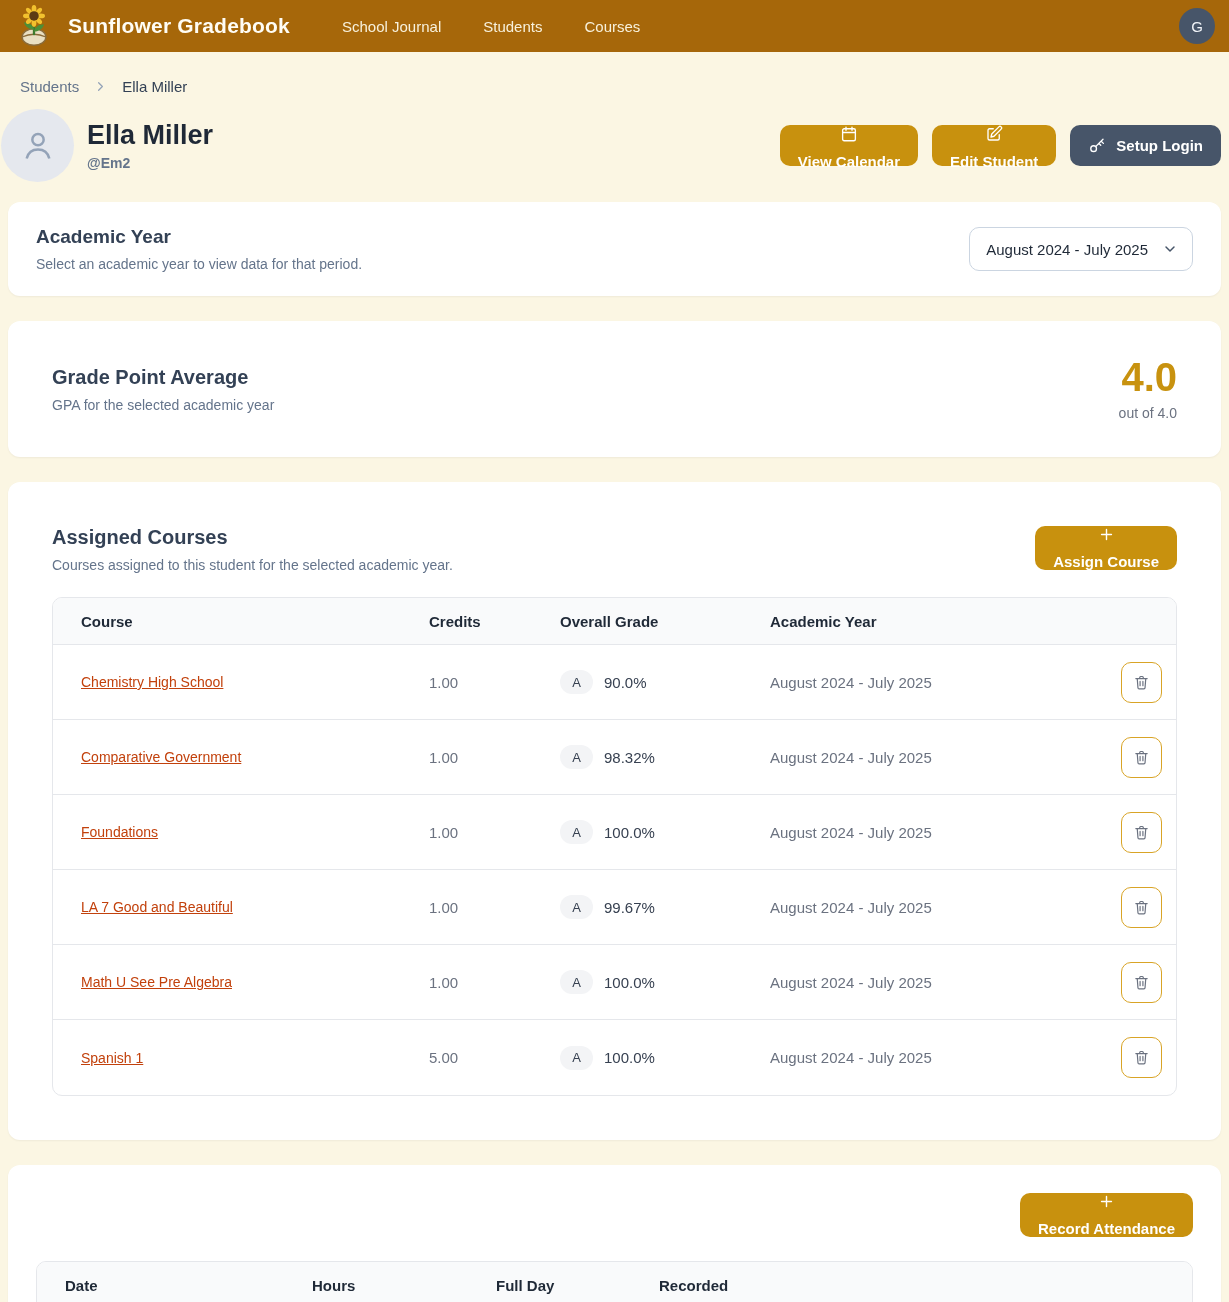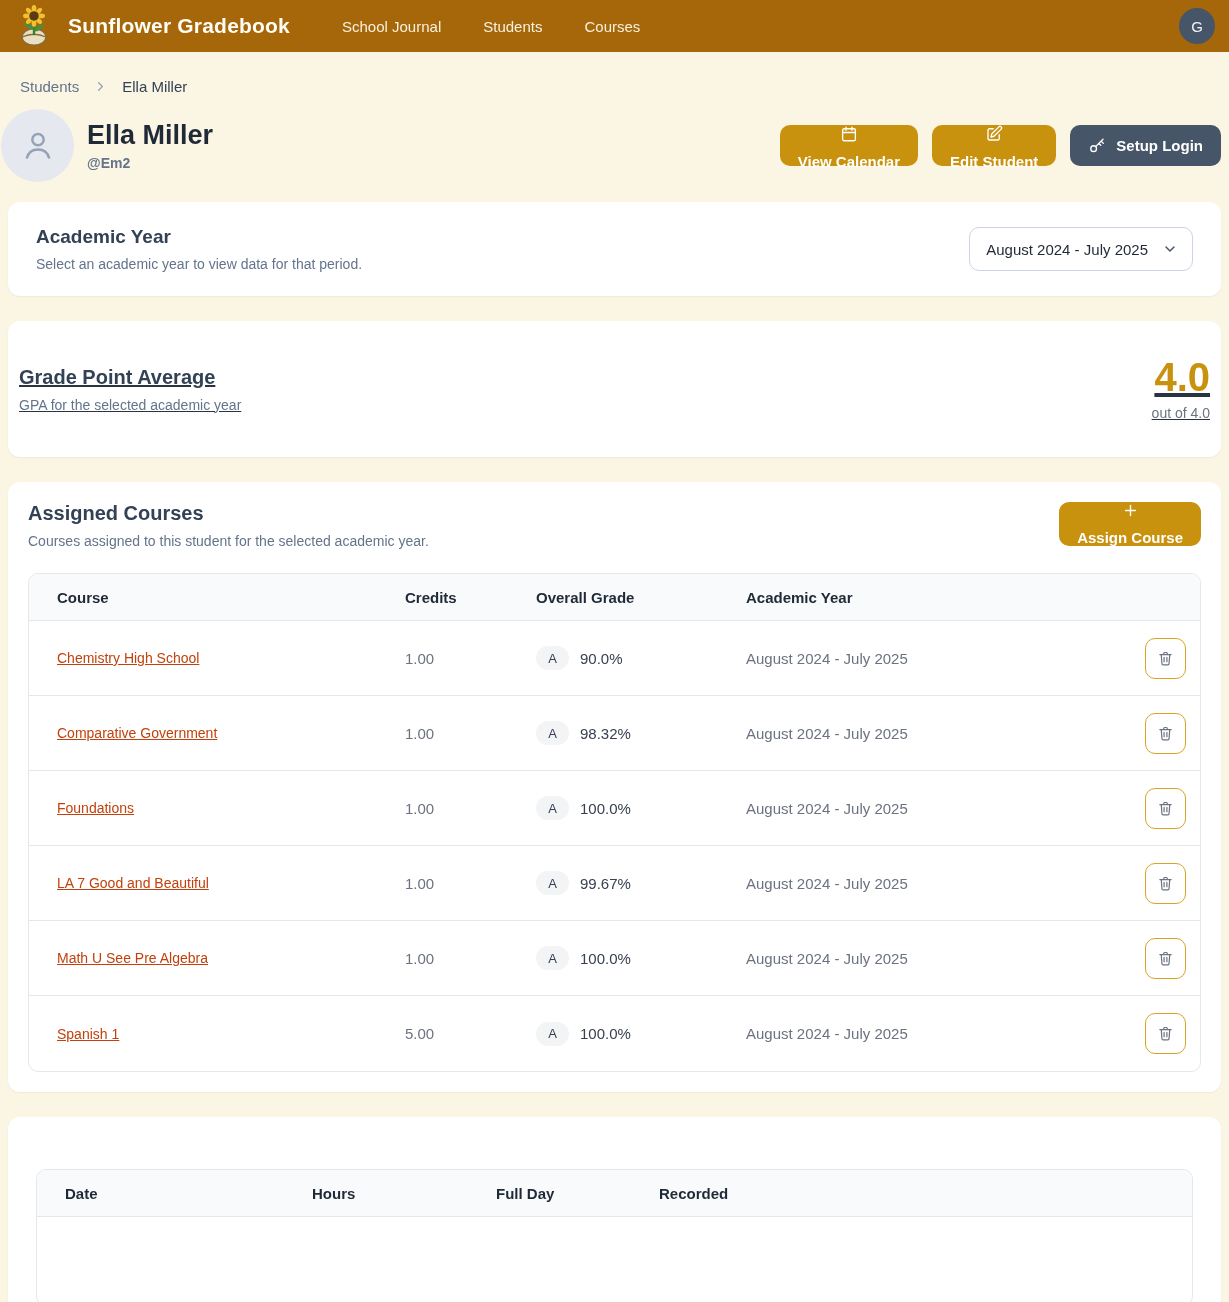--- a/index.html
+++ b/index.html
@@ -57,21 +57,21 @@
   .card-title.lg { font-size:20px; }
   .card-sub { font-size:14px; color:#64748B; margin-top:8px; }
   
   .select-box {
     margin-left:auto; display:flex; align-items:center; gap:14px; cursor:pointer;
     border:1px solid #CBD5E1; border-radius:10px; height:44px; padding:0 14px 0 16px;
     background:#FFFFFF; font-size:15px; color:#1F2937;
   }
   .select-box .ic { display:flex; color:#475569; }
   
-  .gpa-card { padding:36px 11px;text-decoration:underline; }
+  .gpa-card { padding:36px 44px; }
   .gpa-right { margin-left:auto; text-align:right; }
   .gpa-value { font-size:40px; font-weight:700; color:#C8920F; line-height:1; }
   .gpa-caption { font-size:14px; color:#6B7280; margin-top:8px; }
   
   .section-head { display:flex; align-items:flex-start; }
   .section-head .head-text { }
   .head-btn { margin-left:auto; height:44px; }
   .tbl {
     border:1px solid #E5E7EB; border-radius:10px; margin-top:24px; overflow:hidden;
     background:#FFFFFF;
@@ -218,21 +218,21 @@
       <div class="card-title lg">Grade Point Average</div>
       <div class="card-sub">GPA for the selected academic year</div>
     </div>
     <div class="gpa-right">
       <div class="gpa-value">4.0</div>
       <div class="gpa-caption">out of 4.0</div>
     </div>
   </div>
 </section>
 
-<section class="card" style="padding:20px;">
+<section class="card" style="padding:44px;">
   <div class="section-head">
     <div class="head-text">
       <div class="card-title lg">Assigned Courses</div>
       <div class="card-sub">Courses assigned to this student for the selected academic year.</div>
     </div>
     <button class="btn btn-amber head-btn">
       <span class="ic">
         <svg width="17" height="17" viewBox="0 0 24 24" fill="none" stroke="#FFFFFF" stroke-width="2" stroke-linecap="round">
             <path d="M12 5v14M5 12h14"></path>
           </svg>
@@ -361,20 +361,28 @@
         </span>
       </button>
     </div>
   </div>
 </div>
   </div>
 </section>
 
 <section class="card" style="padding:28px; margin-bottom:0;">
   <div class="section-head">
+    <button class="btn btn-amber head-btn">
+      <span class="ic">
+        <svg width="17" height="17" viewBox="0 0 24 24" fill="none" stroke="#FFFFFF" stroke-width="2" stroke-linecap="round">
+            <path d="M12 5v14M5 12h14"></path>
+          </svg>
+      </span>
+      <span>Record Attendance</span>
+    </button>
   </div>
   <div class="tbl">
     <div class="tbl-head att-grid">
       <div>Date</div>
       <div>Hours</div>
       <div>Full Day</div>
       <div>Recorded</div>
       <div></div>
     </div>
     <div>

